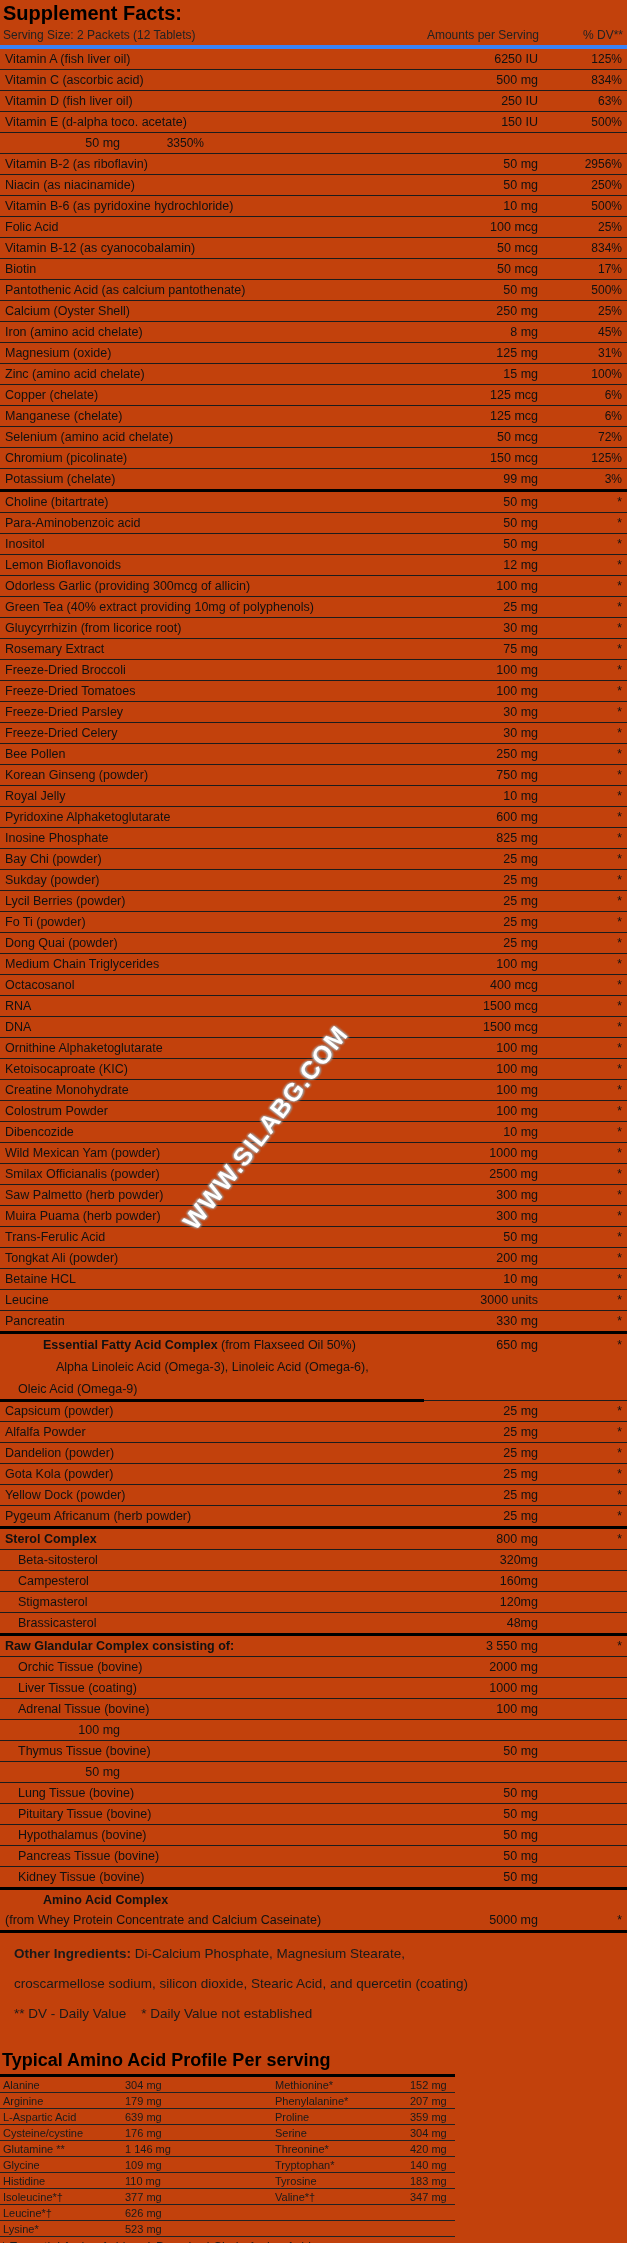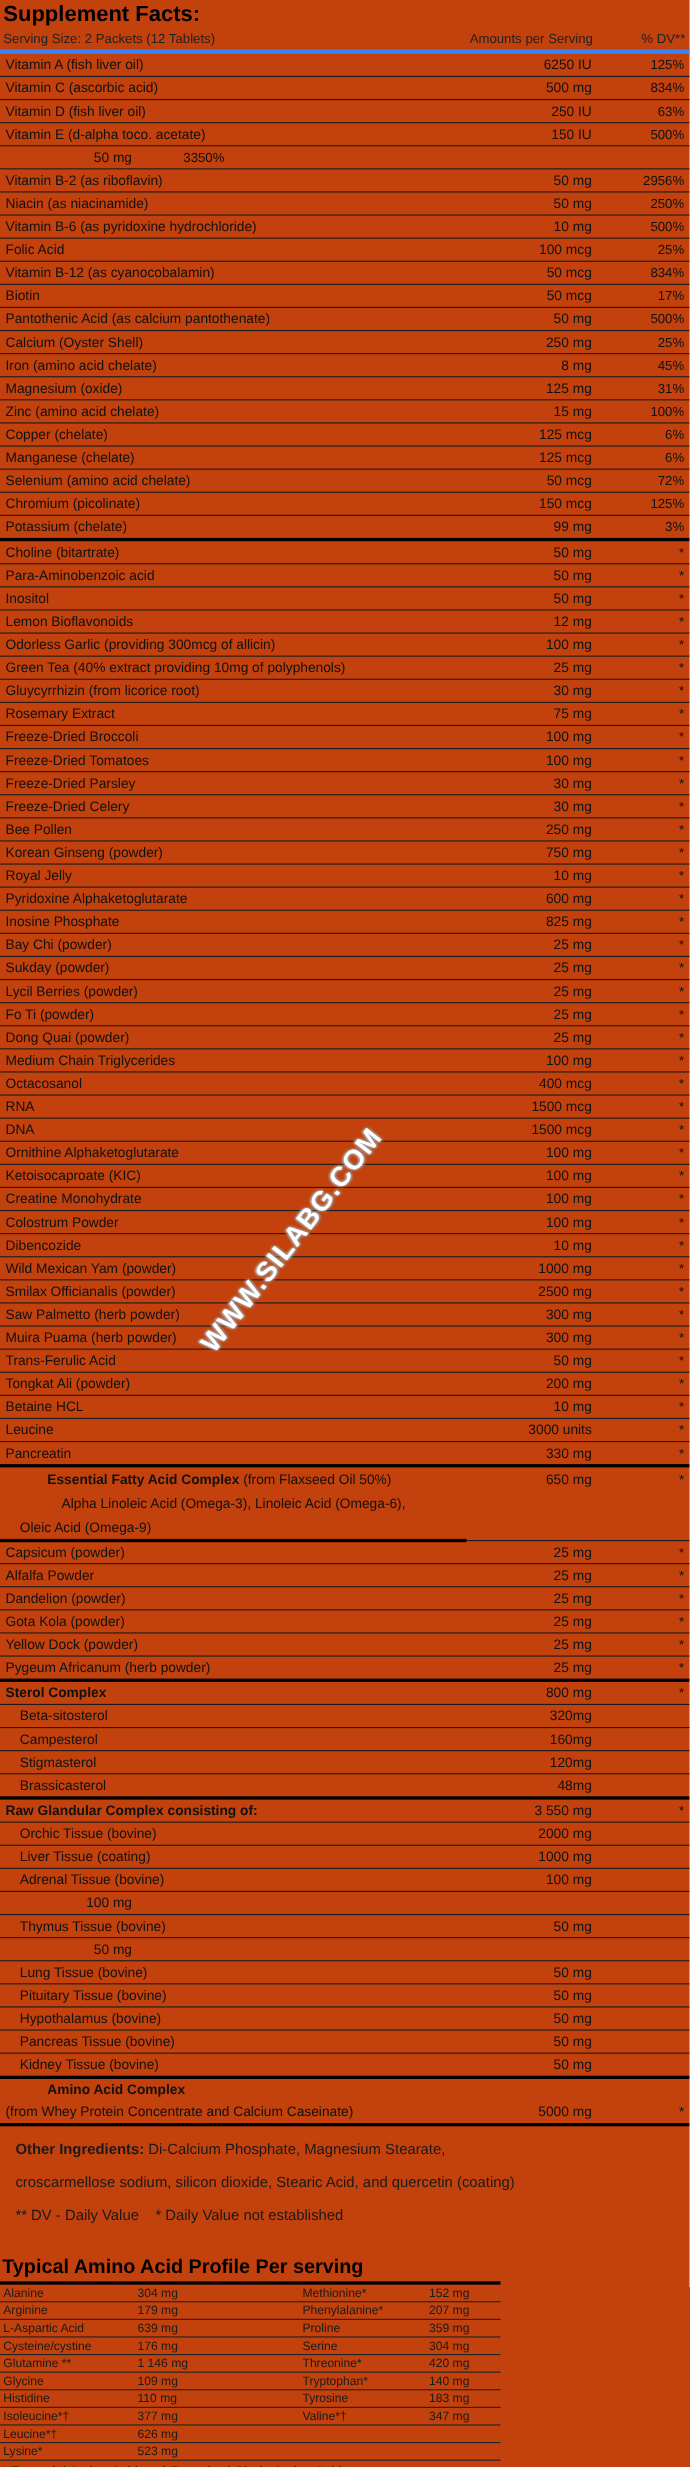--- a/index.html
+++ b/index.html
@@ -30,21 +30,21 @@
   .footer b{font-weight:bold;}
   .pre{white-space:pre;}
 
   .amino{margin:26px 0 0 0;}
   .amino h2{font-size:18px;font-weight:bold;margin:17px 0 3px 2px;line-height:22px;color:#000;}
   .amino-table{width:455px;border-top:3px solid #000;}
   .arow{display:flex;align-items:center;height:15px;border-bottom:1px solid #222;font-size:11px;color:#1a1a1a;}
   .arow .c1{width:122px;padding-left:3px;white-space:nowrap;}
   .arow .c2{width:150px;white-space:nowrap;}
   .arow .c3{width:115px;white-space:nowrap;}
-  .arow .c4{flex:1;white-space:nowrap;}
+  .arow .c4{flex:1;white-space:nowrap;margin-left:20px;}
   .fn{font-size:12.5px;margin:3px 0 0 1px;line-height:15px;color:#1a1a1a;}
 
   .watermark{position:absolute;left:130px;top:1113px;width:272px;height:30px;
     transform:rotate(-52deg);text-align:center;font-size:25px;font-weight:bold;letter-spacing:1px;
     color:#fff;text-shadow:1px 1px 2px #9a9a9a,-1px -1px 2px #b5b5b5,0 0 3px #aaa;z-index:5;pointer-events:none;}
 </style>
 </head>
 <body>
 
 <div class="page">

